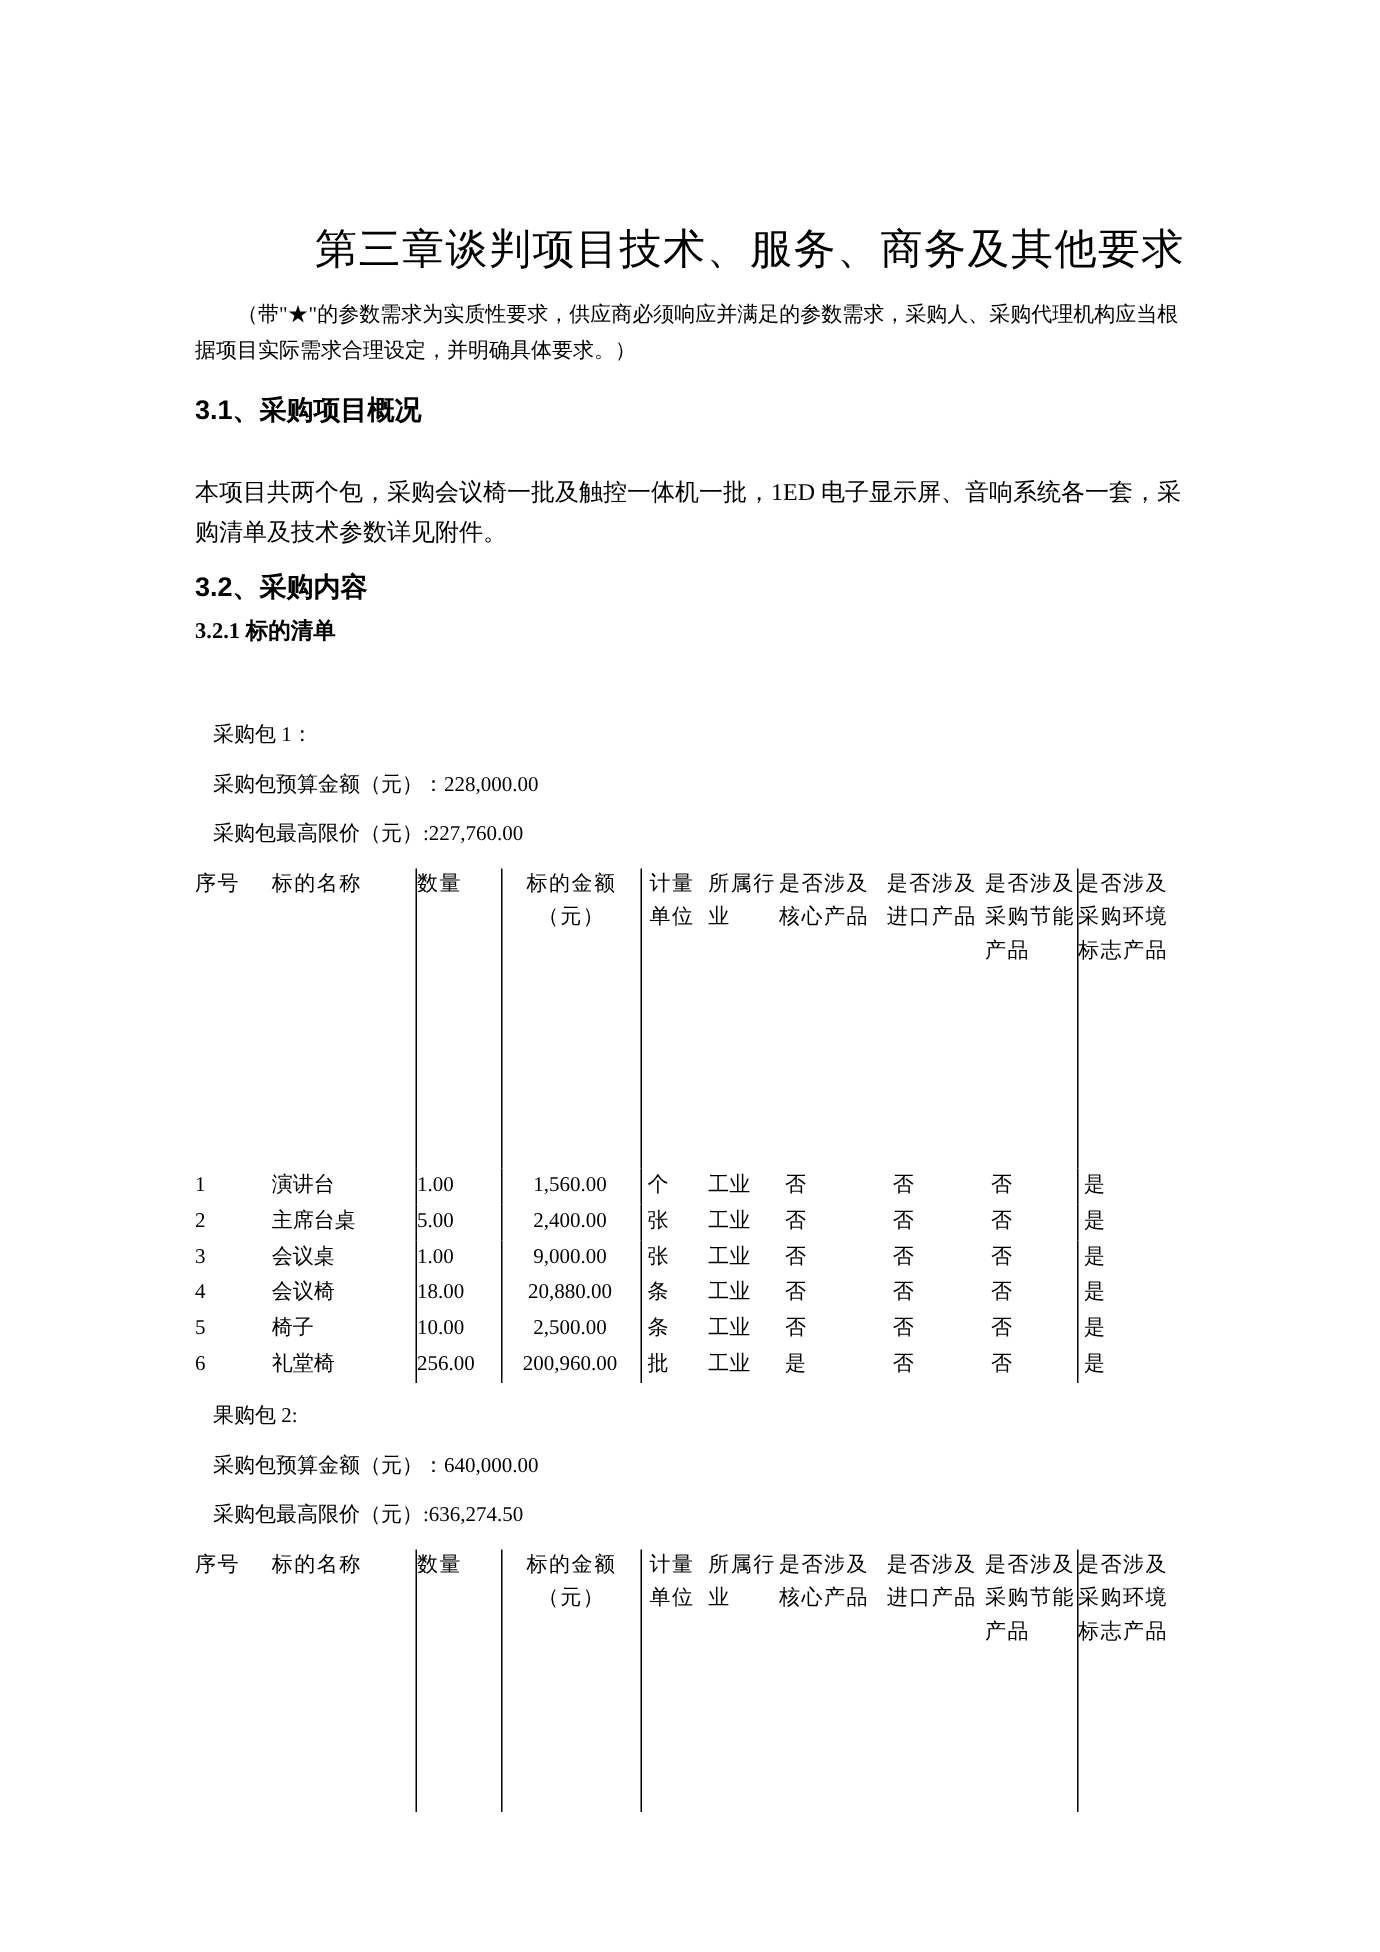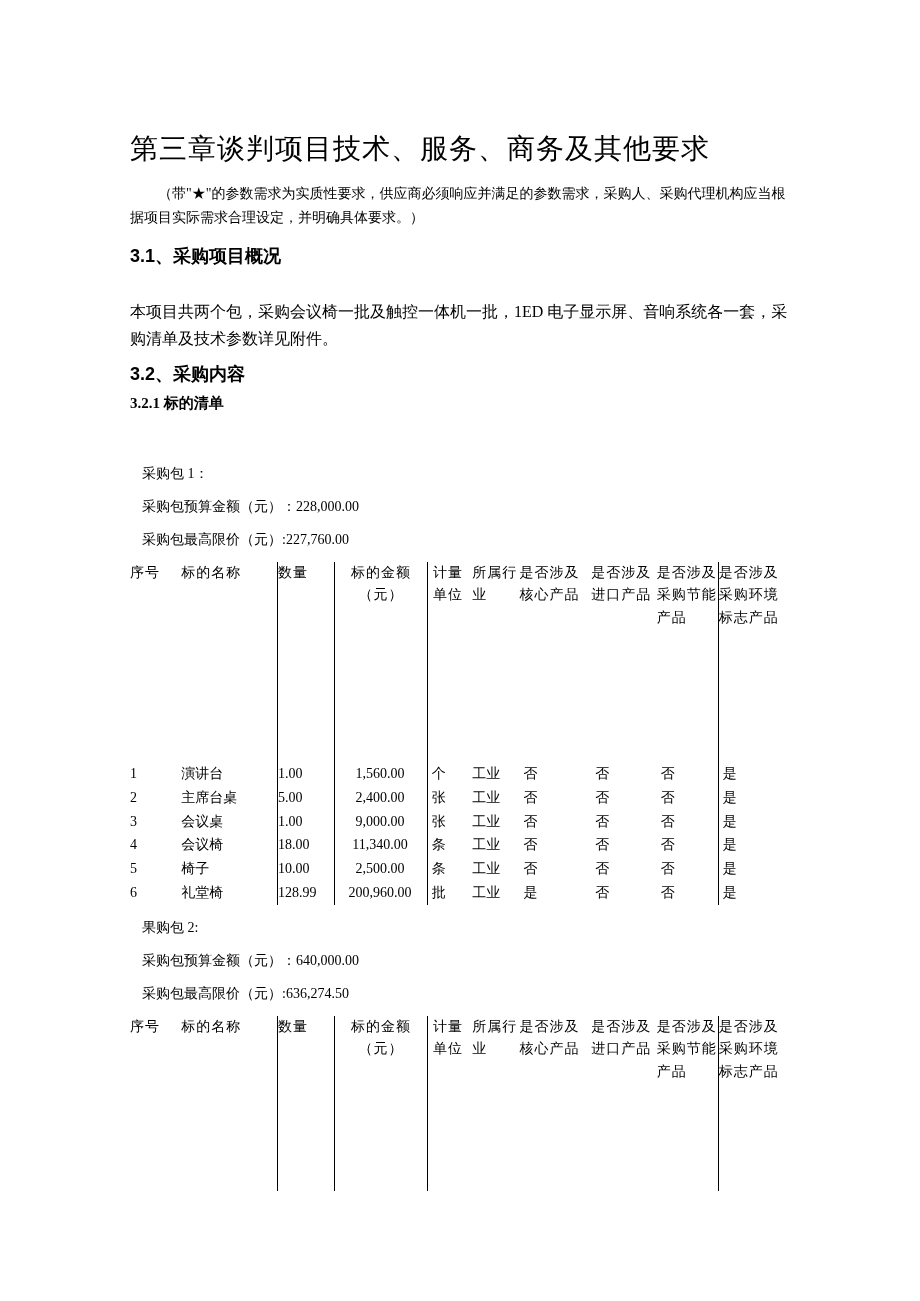--- a/index.html
+++ b/index.html
@@ -13,22 +13,23 @@
     min-height: 1301px;
     background: #fff;
     padding: 130px 130px 40px 130px;
     box-sizing: border-box;
     color: #000;
   }
   h1 {
     font-family: "Songti SC", "SimSun", serif;
     font-size: 28px;
     font-weight: 400;
-    margin: 0 0 14px 0;
+    margin: 17px 0 14px 0;
     letter-spacing: 1px;
+    text-align: right;
   }
   .subtext {
     font-size: 14px;
     line-height: 1.7;
     margin: 0 0 14px 0;
     text-indent: 2em;
   }
   h2 {
     font-family: Liberation Sans, sans-serif;
     font-size: 18px;
@@ -173,21 +174,21 @@
         <td class="pad-l">工业</td>
         <td class="pad-l">否</td>
         <td class="pad-l">否</td>
         <td class="pad-l">否</td>
         <td class="pad-l">是</td>
       </tr>
       <tr>
         <td>4</td>
         <td class="pad-l">会议椅</td>
         <td class="num-right">18.00</td>
-        <td class="num-right-amt">11,340.00</td>
+        <td class="num-right-amt">20,880.00</td>
         <td class="pad-l">条</td>
         <td class="pad-l">工业</td>
         <td class="pad-l">否</td>
         <td class="pad-l">否</td>
         <td class="pad-l">否</td>
         <td class="pad-l">是</td>
       </tr>
       <tr>
         <td>5</td>
         <td class="pad-l">椅子</td>
@@ -196,21 +197,21 @@
         <td class="pad-l">条</td>
         <td class="pad-l">工业</td>
         <td class="pad-l">否</td>
         <td class="pad-l">否</td>
         <td class="pad-l">否</td>
         <td class="pad-l">是</td>
       </tr>
       <tr>
         <td>6</td>
         <td class="pad-l">礼堂椅</td>
-        <td class="num-right">128.99</td>
+        <td class="num-right">256.00</td>
         <td class="num-right-amt">200,960.00</td>
         <td class="pad-l">批</td>
         <td class="pad-l">工业</td>
         <td class="pad-l">是</td>
         <td class="pad-l">否</td>
         <td class="pad-l">否</td>
         <td class="pad-l">是</td>
       </tr>
     </tbody>
   </table>

